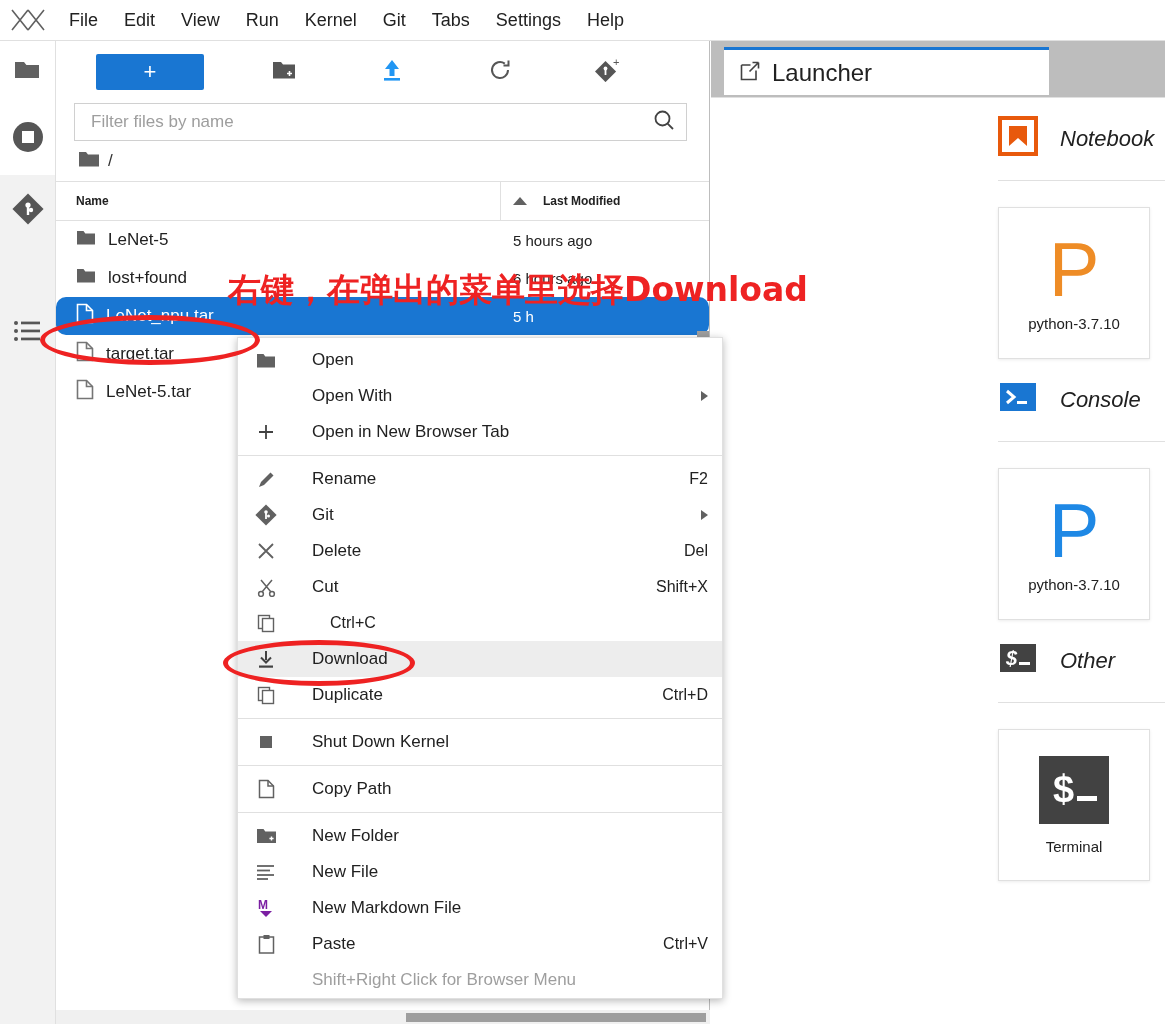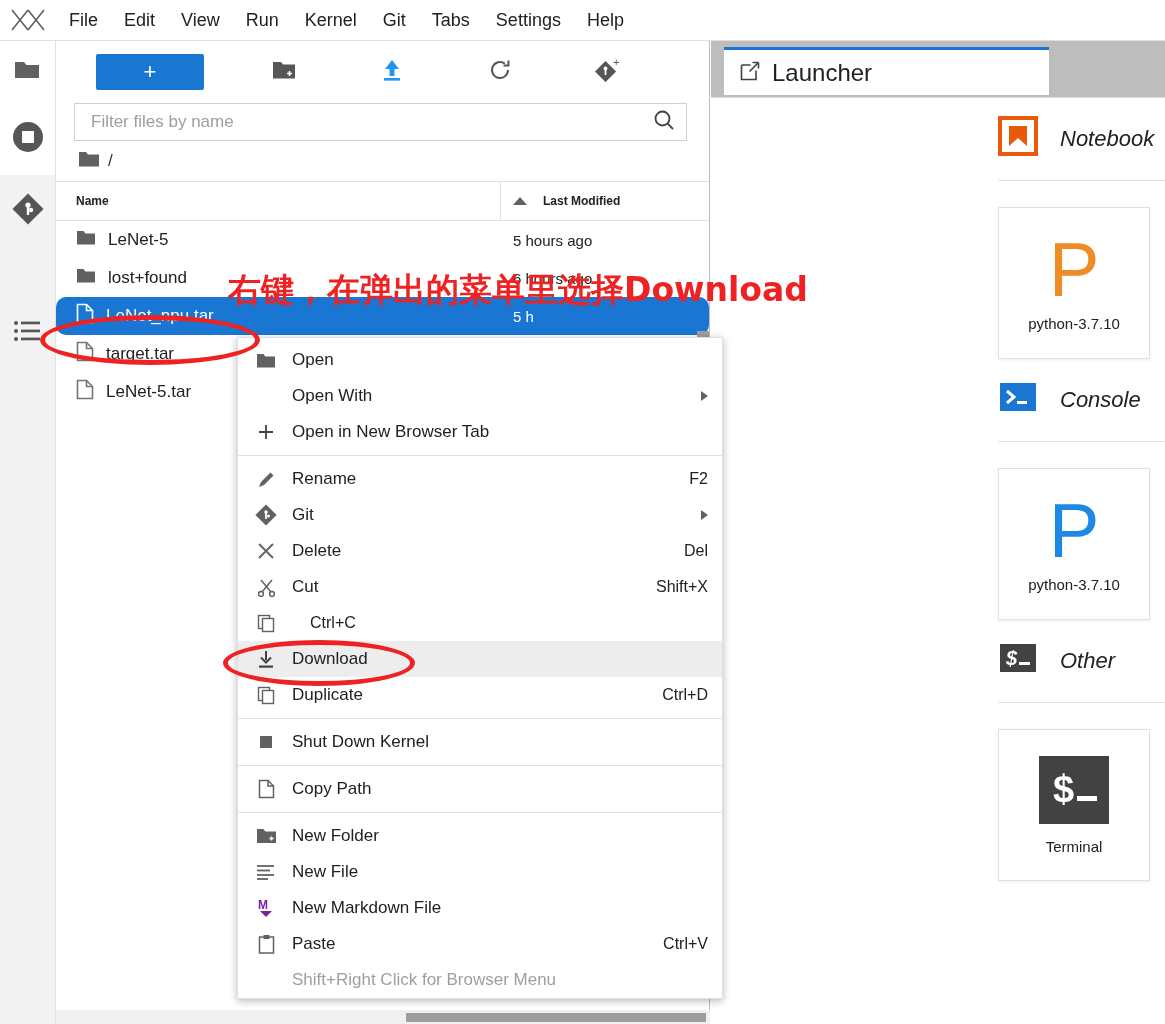--- a/index.html
+++ b/index.html
@@ -159,20 +159,21 @@
     box-shadow: 0 2px 8px rgba(0,0,0,0.28);
     padding: 4px 0 0 0;
     z-index: 40;
   }
   .ctx-item {
     height: 36px;
     display: flex; align-items: center;
     padding: 0 14px 0 12px;
     font-size: 17px; color: #212121;
     cursor: pointer;
+    gap: 20px;
   }
   .ctx-item.highlight { background: #ededed; }
   .ctx-item.disabled { color: #9e9e9e; cursor: default; }
   .ctx-ic {
     width: 32px; min-width:32px; display: flex; align-items: center; justify-content: center;
     margin-right: 10px;
   }
   .ctx-label { flex: 1; }
   .ctx-short { color: #212121; font-size: 16px; padding-left: 18px; }
   .ctx-sub {

